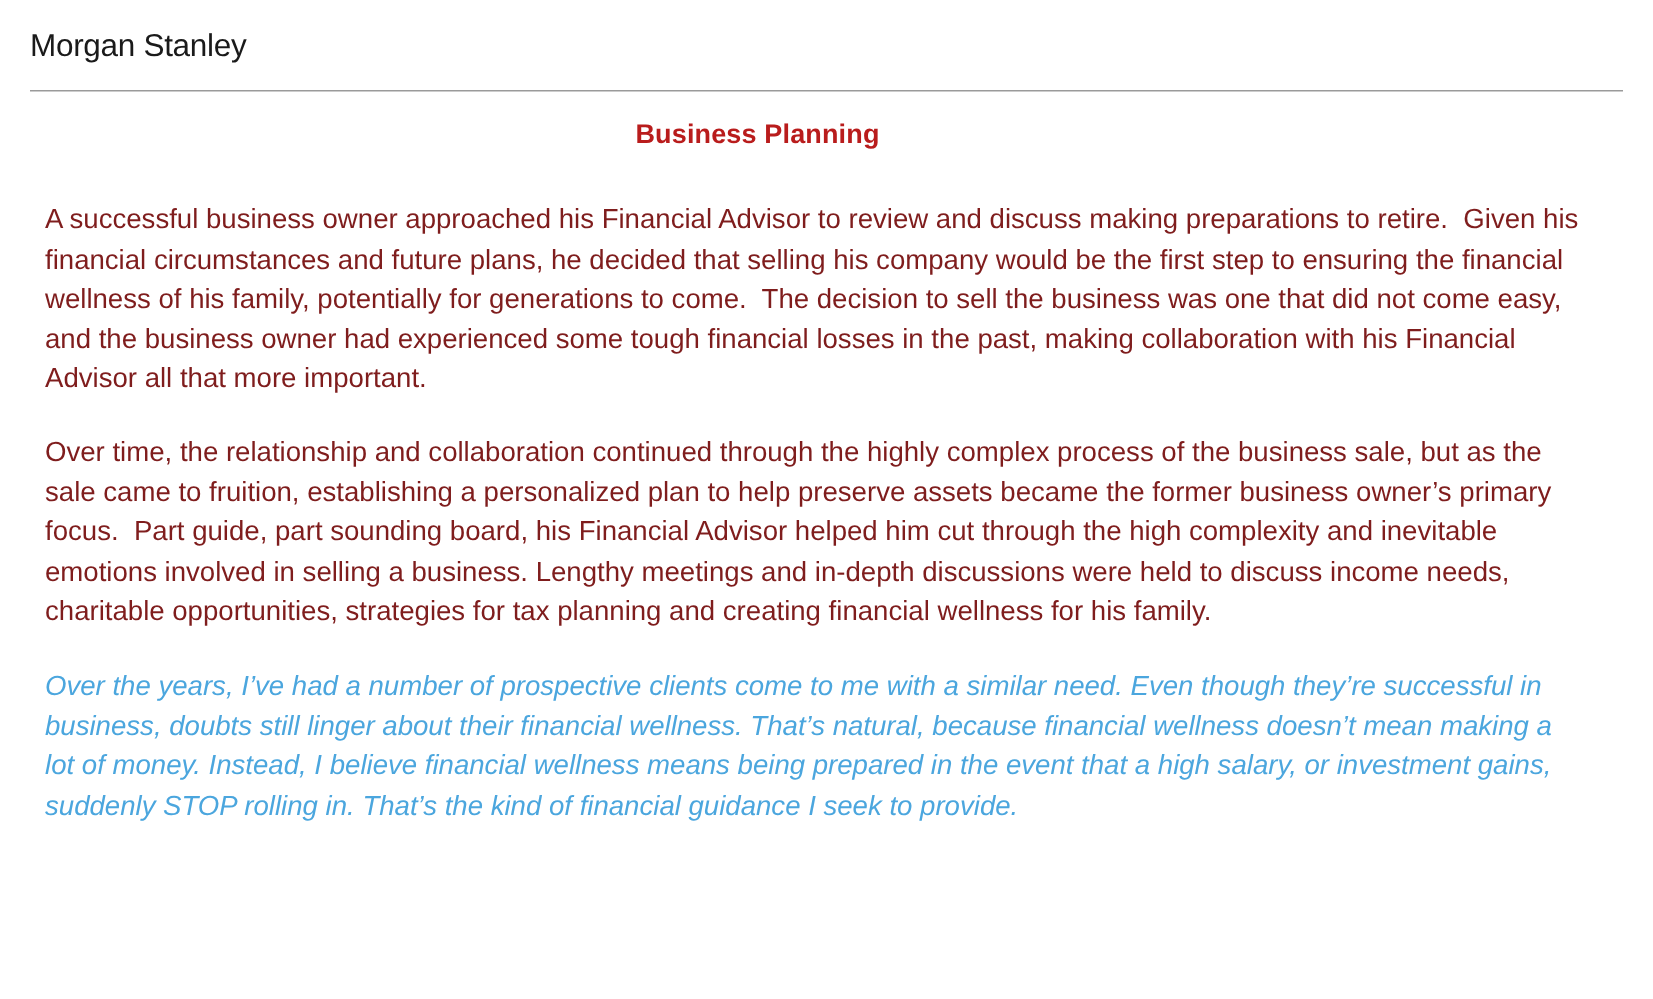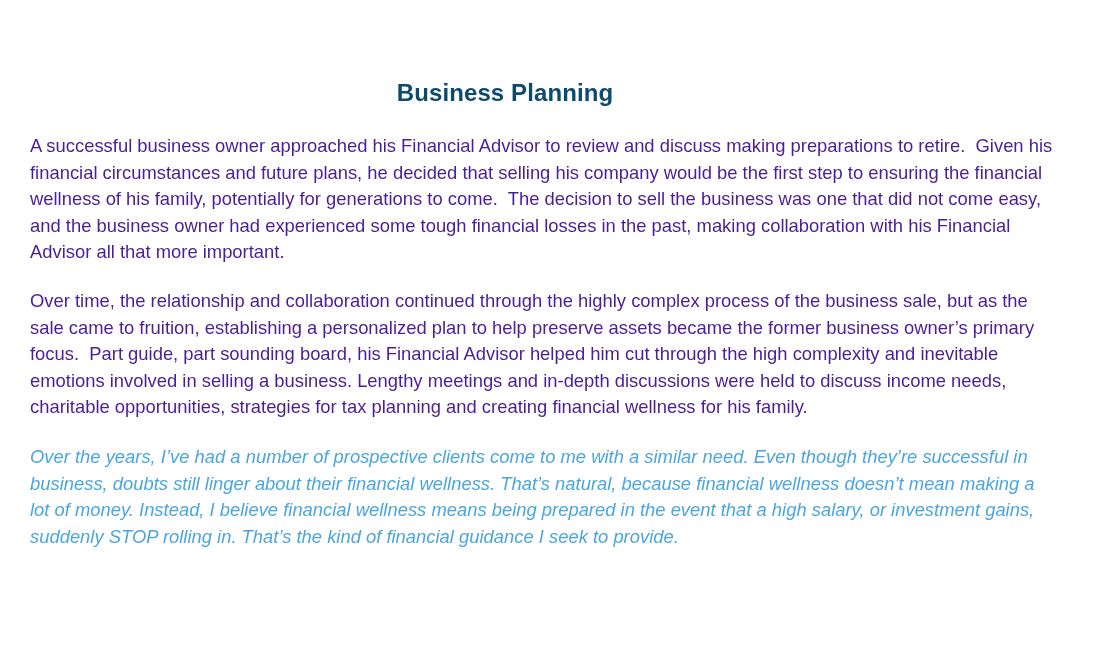--- a/index.html
+++ b/index.html
@@ -49,37 +49,37 @@
     height: 1px;
     background: #9a9a9a;
   }
   
   .title {
     position: absolute;
     top: 79px;
     left: 0;
     width: 1010px;
     text-align: center;
-    font-size: 24px;
+    font-size: 18px;
     font-weight: bold;
-    color: #0c4a6e;
+    color: #b91c1c;
     letter-spacing: 0.1px;
   }
   
   .body-area {
     position: absolute;
     left: 30px;
     top: 133px;
     width: 1026px;
   }
   p.para {
     margin: 0 0 22px 0;
     font-size: 18.4px;
     line-height: 26.6px;
-    color: #4c1d95;
+    color: #7f1d1d;
     text-align: left;
     white-space: pre-wrap;
   }
   p.para:last-child { margin-bottom: 0; }
   .takeaway-block {
     margin-top: 23px;
   }
   .takeaway-label {
     font-size: 18.4px;
     line-height: 26.6px;
@@ -93,20 +93,24 @@
     margin: 0;
     white-space: pre-wrap;
     font-style: italic;
   }
 </style>
 </head>
 <body>
 
 <div class="slide">
 
+  <div class="header">
+    <div class="logo">Morgan Stanley</div>
+    <div class="header-rule"></div>
+  </div>
 
   <div class="title">Business Planning</div>
 
   <div class="body-area">
 
     <p class="para">A successful business owner approached his Financial Advisor to review and discuss making preparations to retire.  Given his financial circumstances and future plans, he decided that selling his company would be the first step to ensuring the financial wellness of his family, potentially for generations to come.  The decision to sell the business was one that did not come easy, and the business owner had experienced some tough financial losses in the past, making collaboration with his Financial Advisor all that more important.</p>
 
     <p class="para">Over time, the relationship and collaboration continued through the highly complex process of the business sale, but as the sale came to fruition, establishing a personalized plan to help preserve assets became the former business owner’s primary focus.  Part guide, part sounding board, his Financial Advisor helped him cut through the high complexity and inevitable emotions involved in selling a business. Lengthy meetings and in-depth discussions were held to discuss income needs, charitable opportunities, strategies for tax planning and creating financial wellness for his family.</p>
 
     <div class="takeaway-block">

